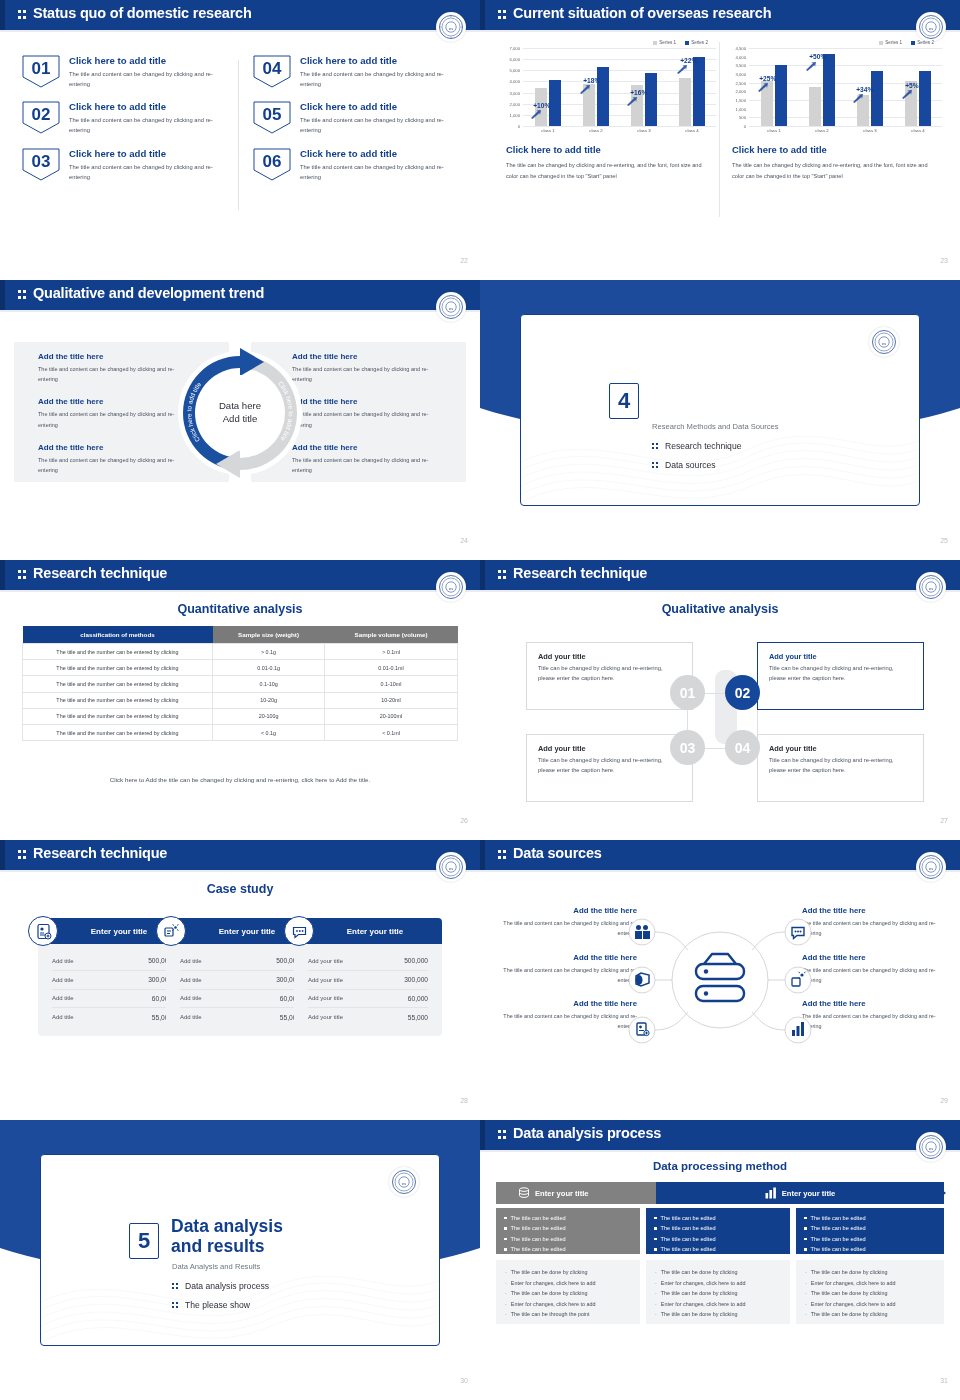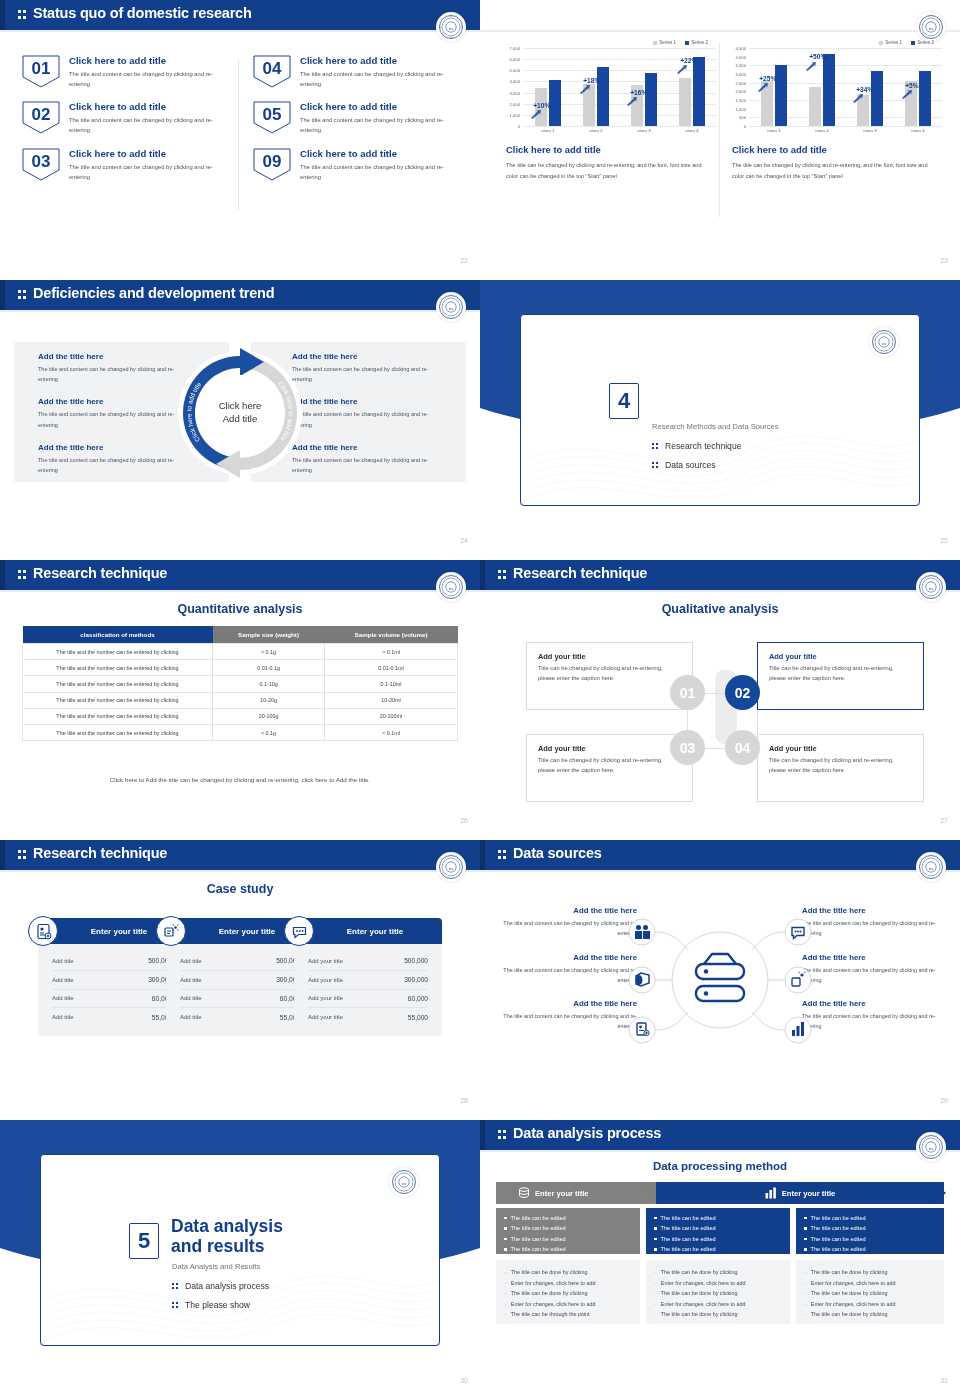--- a/index.html
+++ b/index.html
@@ -235,35 +235,45 @@
         <div class="n-txt">
               <h4>Click here to add title</h4>
         <p>The title and content can be changed by clicking and re-entering</p>
             </div>
       </div>
       <div class="n-item">
         <div class="n-badge">
           <svg width="38" height="34">
                 <path d="M1,1 H37 V22 L19,32 L1,22 Z" fill="none" stroke="#1a4a97" stroke-width="1"></path>
               </svg>
-          <span>09</span>
+          <span>06</span>
         </div>
         <div class="n-txt">
               <h4>Click here to add title</h4>
         <p>The title and content can be changed by clicking and re-entering</p>
             </div>
       </div>
     </div>
     <div class="pg">22</div>
   </div>
       <div class="gap"></div>
     </div>
 
   <div class="slide">
       <div class="slide-inner">
+    <div class="hdr">
+      <div class="hdr-accent"></div>
+      <div class="hdr-dots">
+            <i></i>
+            <i></i>
+            <i></i>
+            <i></i>
+          </div>
+      <div class="hdr-title">Current situation of overseas research</div>
+    </div>
     <div class="hdr-under"></div>
     <div class="seal">
       <svg width="30" height="30" viewBox="0 0 30 30">
             <circle cx="15" cy="15" r="11.5" fill="none" stroke="#2a4f96" stroke-width=".8"></circle>
             <circle cx="15" cy="15" r="9" fill="none" stroke="#2a4f96" stroke-width=".5"></circle>
             <circle cx="15" cy="15" r="5.2" fill="none" stroke="#2a4f96" stroke-width=".6"></circle>
             <text x="15" y="17.6" font-size="5" fill="#2a4f96" text-anchor="middle" font-family="Liberation Serif, serif">m</text>
           </svg>
     </div>
     <div class="ch-div"></div>
@@ -428,21 +438,21 @@
   <div class="slide">
       <div class="slide-inner">
     <div class="hdr">
       <div class="hdr-accent"></div>
       <div class="hdr-dots">
             <i></i>
             <i></i>
             <i></i>
             <i></i>
           </div>
-      <div class="hdr-title">Deficiencies and development trend</div>
+      <div class="hdr-title">Qualitative and development trend</div>
     </div>
     <div class="hdr-under"></div>
     <div class="seal">
       <svg width="30" height="30" viewBox="0 0 30 30">
             <circle cx="15" cy="15" r="11.5" fill="none" stroke="#2a4f96" stroke-width=".8"></circle>
             <circle cx="15" cy="15" r="9" fill="none" stroke="#2a4f96" stroke-width=".5"></circle>
             <circle cx="15" cy="15" r="5.2" fill="none" stroke="#2a4f96" stroke-width=".6"></circle>
             <text x="15" y="17.6" font-size="5" fill="#2a4f96" text-anchor="middle" font-family="Liberation Serif, serif">m</text>
           </svg>
     </div>
@@ -486,21 +496,21 @@
       <path d="M80,112 L56,126 L80,140 Z" fill="#d6d7d9"></path>
       <circle cx="80" cy="75" r="38" fill="#fff"></circle>
       <path id="arcL" d="M48,110 A45,45 0 0 1 48,40" fill="none"></path>
       <path id="arcR" d="M112,40 A45,45 0 0 1 112,110" fill="none"></path>
       <text font-size="6.4" fill="#ffffff" font-family="Liberation Sans, sans-serif">
         <textPath href="#arcL" startOffset="14%">Click here to add title</textPath></text>
       <text font-size="6.4" fill="#ffffff" font-family="Liberation Sans, sans-serif">
         <textPath href="#arcR" startOffset="10%">Click here to add title</textPath></text>
     </svg>
     <div class="cyc-ctr">
-      <div>Click here</div>
+      <div>Data here</div>
       <div>Add title</div>
     </div>
     <div class="pg">24</div>
   </div>
       <div class="gap"></div>
     </div>
 
   <div class="slide">
       <div class="slide-inner">
     <div class="sec-blue"></div>

